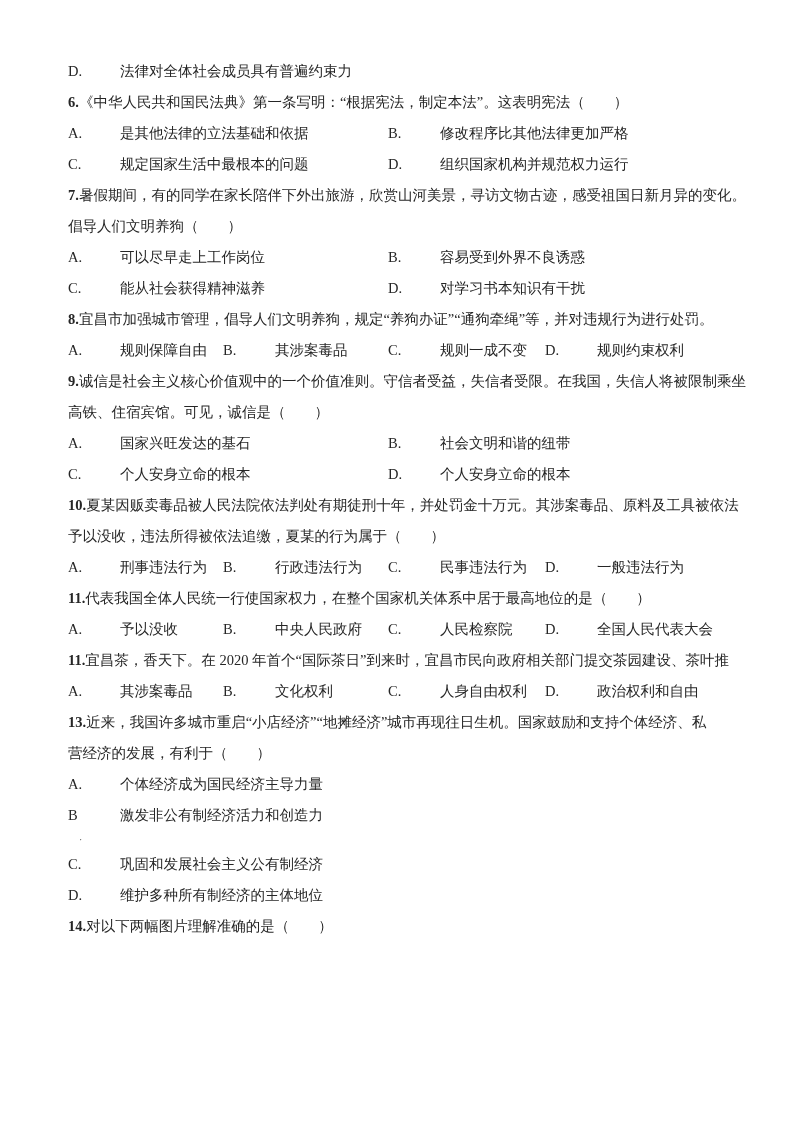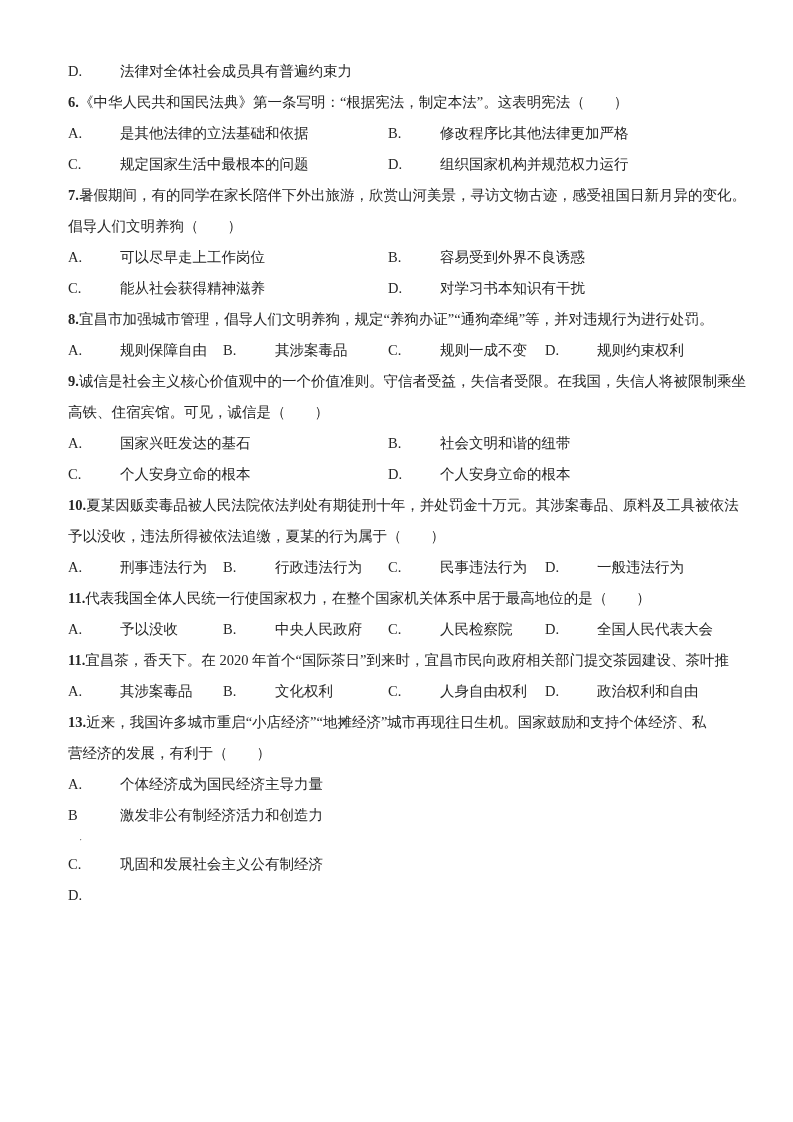--- a/index.html
+++ b/index.html
@@ -287,17 +287,24 @@
         </div>
         <div class="line">
           <span class="opt-inline">
             <span class="olabel">C.</span>
             <span class="otext">巩固和发展社会主义公有制经济</span>
           </span>
         </div>
         <div class="line">
           <span class="opt-inline">
             <span class="olabel">D.</span>
-          </span>
+            <span class="otext">维护多种所有制经济的主体地位</span>
+          </span>
+        </div>
+      </section>
+      <section class="question">
+        <div class="line stem">
+          <span class="qnum">14.</span>
+          <span class="stem-text">对以下两幅图片理解准确的是（　　）</span>
         </div>
       </section>
     </div>
 </main>
 
 </body></html>

